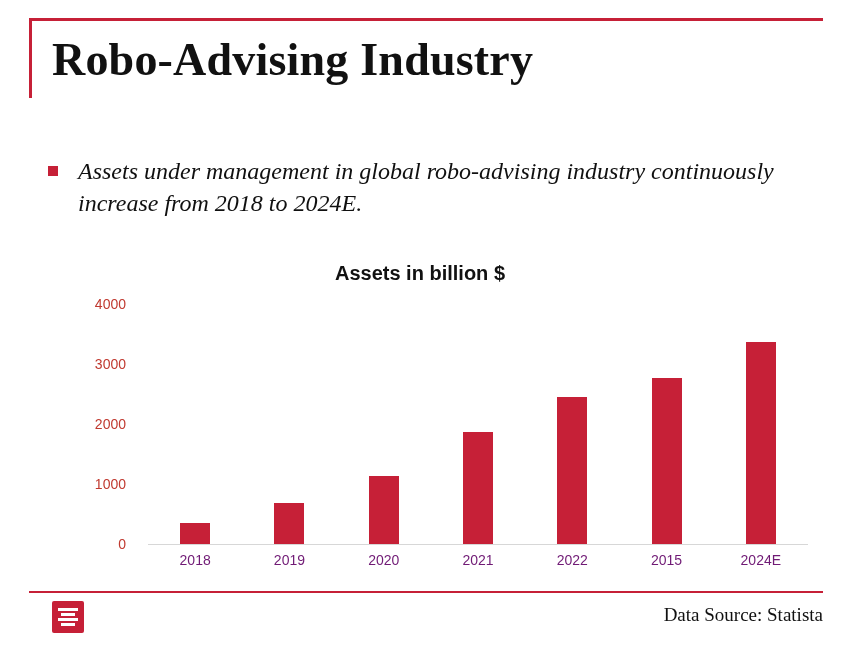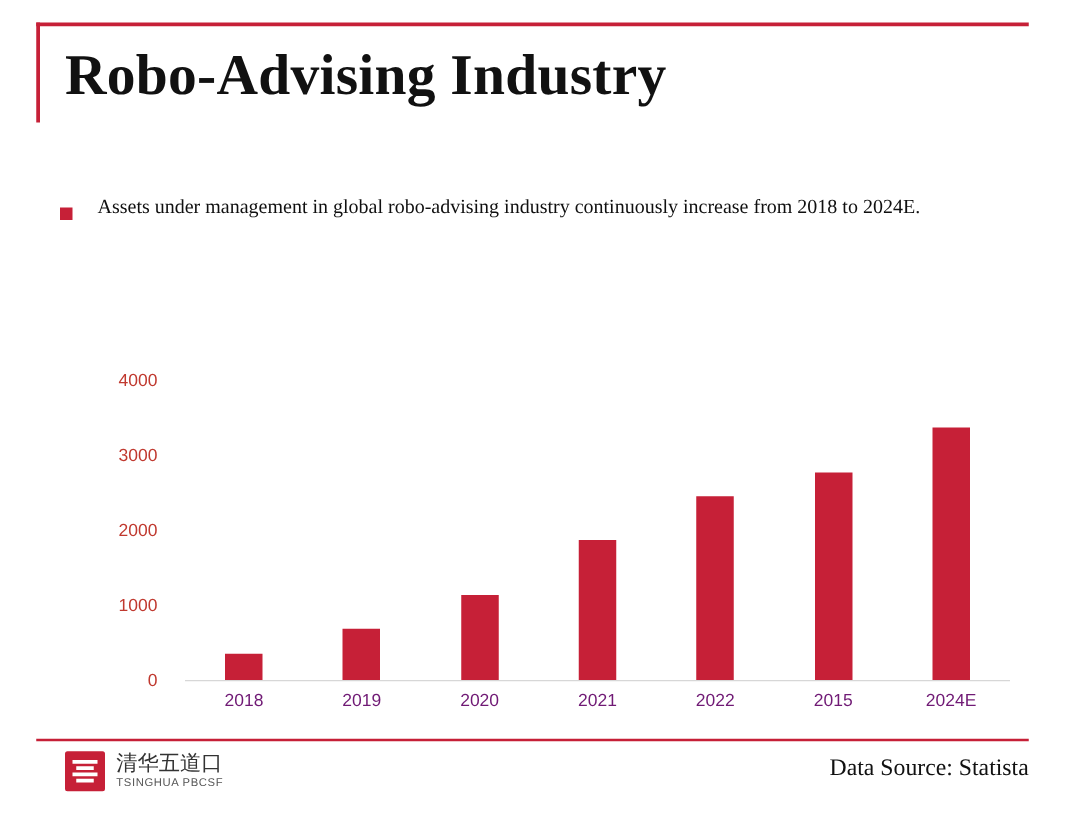--- a/index.html
+++ b/index.html
@@ -57,23 +57,24 @@
   .bullet-mark {
     width: 10px;
     height: 10px;
     background: #c62037;
     margin-top: 11px;
     margin-right: 20px;
     flex: none;
   }
   .bullet-text {
     font-family: "Liberation Serif", serif;
-    font-size: 16px;
+    font-size: 24px;
     line-height: 1.35;
     color: #101010;
+    font-style: italic;
   }
   .chart-area {
     position: absolute;
     left: 60px;
     top: 262px;
     width: 760px;
     height: 318px;
   }
   .chart-title {
     position: absolute;
@@ -218,20 +219,21 @@
   <div class="left-rule"></div>
 
   <div class="title">Robo-Advising Industry</div>
 
   <div class="bullet-row">
     <div class="bullet-mark"></div>
     <div class="bullet-text">Assets under management in global robo-advising industry continuously increase from 2018 to 2024E.</div>
   </div>
 
   <div class="chart-area">
+    <div class="chart-title">Assets in billion $</div>
 
     <div class="plot">
       <div class="y-axis" id="y-axis">
           <div class="y-tick" style="top: 240px;">0</div>
           <div class="y-tick" style="top: 180px;">1000</div>
           <div class="y-tick" style="top: 120px;">2000</div>
           <div class="y-tick" style="top: 60px;">3000</div>
           <div class="y-tick" style="top: 0px;">4000</div>
         </div>
       <div class="axis-line"></div>
@@ -274,21 +276,17 @@
 
   <div class="footer">
     <div class="logo">
       <svg class="logo-mark" viewBox="0 0 34 34">
         <rect x="1" y="1" width="32" height="32" rx="2" fill="#c62037"></rect>
         <rect x="7" y="8" width="20" height="3" fill="#ffffff"></rect>
         <rect x="10" y="13" width="14" height="3" fill="#ffffff"></rect>
         <rect x="7" y="18" width="20" height="3" fill="#ffffff"></rect>
         <rect x="10" y="23" width="14" height="3" fill="#ffffff"></rect>
       </svg>
-      <div class="logo-text">
-        <div class="logo-cn">清华五道口</div>
-        <div class="logo-en">TSINGHUA PBCSF</div>
-      </div>
     </div>
     <div class="source">Data Source: Statista</div>
   </div>
 
 </div>
 
 </body></html>

